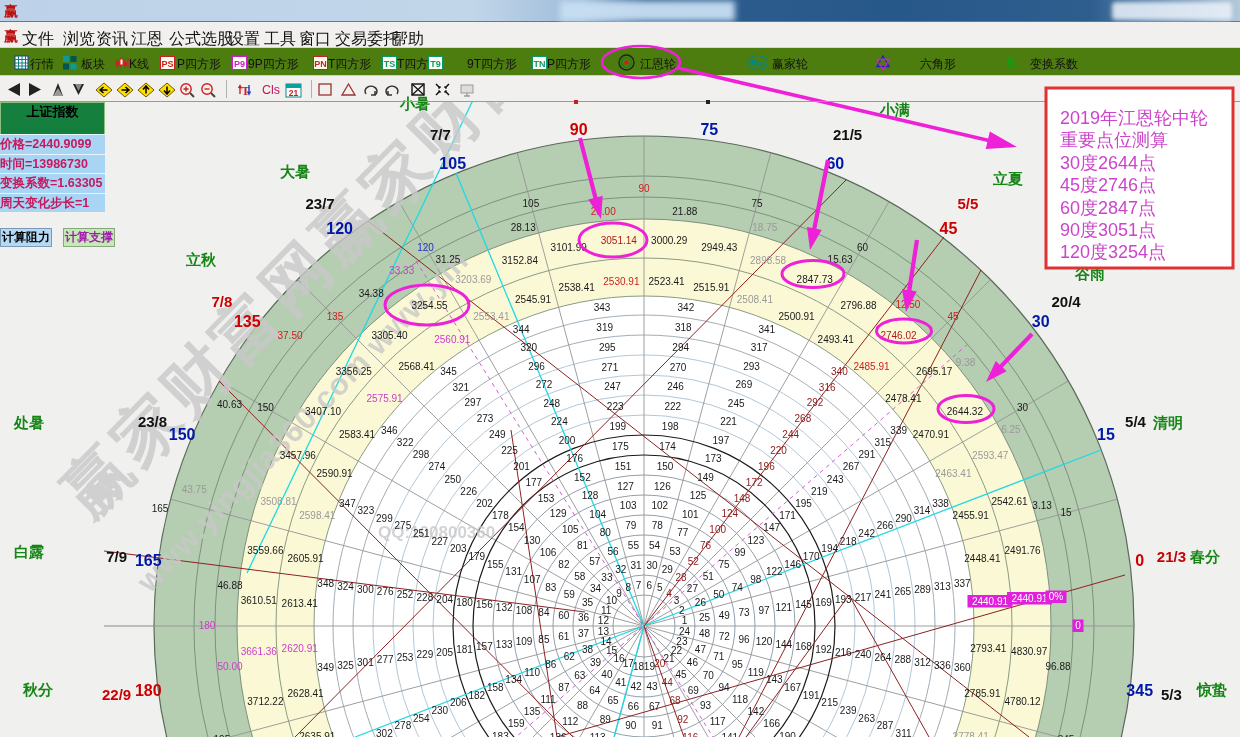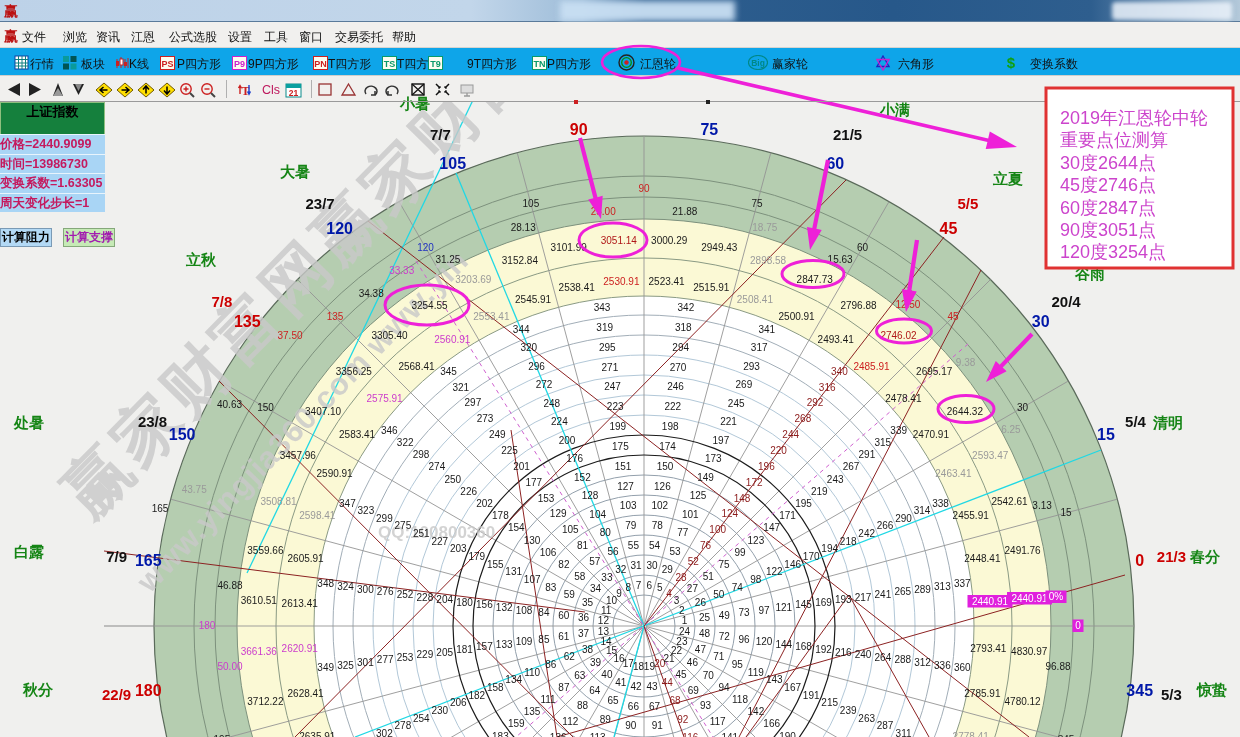--- a/index.html
+++ b/index.html
@@ -5,23 +5,23 @@
 html,body { width:1240px; height:737px; overflow:hidden; font-family:"Liberation Sans", sans-serif; }
 #page { position:relative; width:1240px; height:737px; background:#f0f0ee; }
 #titlebar { position:absolute; left:0; top:0; width:1240px; height:22px;
   background:linear-gradient(to right,#bdd2e8 0%,#c2d6ea 38%,#9dbcd8 47%,#2e5e8e 52%,#27588a 72%,#2e5e8e 88%,#7fa0bf 96%,#b4c9da 100%);
   border-bottom:1px solid #5a7a9a; }
 #titlebar .ttext { position:absolute; left:22px; top:4px; font-size:12px; color:#000; font-weight:bold; }
 #titlebar .tico { position:absolute; left:4px; top:3px; font-size:14px; color:#bb1111; font-weight:bold; }
 #titlebar .blob { position:absolute; right:8px; top:2px; width:120px; height:18px; background:rgba(235,242,250,0.85); border-radius:4px; filter:blur(2px); }
 #titlebar .blob2 { position:absolute; left:560px; top:1px; width:175px; height:20px; background:rgba(200,222,242,0.95); filter:blur(3px); }
 #menubar { position:absolute; left:0; top:22px; width:1240px; height:26px; background:#f1f0ee; border-bottom:1px solid #d6d4d0; }
-.mi { position:absolute; font-size:12px; color:#111; top:7px; }
+.mi { position:absolute; font-size:16px; color:#111; top:7px; }
 #menubar .logo { position:absolute; left:4px; top:6px; color:#bb1111; font-weight:bold; font-size:14px; }
-#toolbar2 { position:absolute; left:0; top:48px; width:1240px; height:28px; background:#0ea5e9; border-bottom:1px solid #d0cecb; white-space:nowrap; }
+#toolbar2 { position:absolute; left:0; top:48px; width:1240px; height:28px; background:#4d7c0f; border-bottom:1px solid #d0cecb; white-space:nowrap; }
 .ti { position:absolute; top:5px; }
 .tl { position:absolute; font-size:12px; color:#111; top:8px; }
 #toolbar3 { position:absolute; left:0; top:76px; width:1240px; height:26px; background:#f1f0ee; border-bottom:1px solid #a8a8a8; white-space:nowrap; }
 .t3i { position:absolute; top:4px; }
 .sep { position:absolute; width:1px; height:18px; background:#b0b0b0; top:4px; }
 #chart { position:absolute; left:0; top:102px; width:1240px; height:635px; }
 #panel { position:absolute; left:0; top:102px; width:105px; z-index:20; font-weight:bold; }
 #panel .hd { height:32px; background:#15803d; border:1px solid #8fbf7f; border-bottom:none; font-size:13px; color:#000; text-align:center; line-height:18px; }
 #panel .rw { height:19.5px; background:#a9d5f5; border-top:1px solid #e8f4fc; font-size:12.5px; color:#c41a5e; line-height:19px; white-space:nowrap; overflow:hidden; }
 #panel .btns { height:19px; margin-top:16px; }
@@ -94,21 +94,21 @@
       <span class="tl" style="left:640px">江恩轮</span>
       <span class="ti" style="left:748px"><svg width="20" height="15" viewBox="0 0 20 15" style="vertical-align:middle">
           <ellipse cx="10" cy="7.5" rx="9.5" ry="7" fill="none" stroke="#088" stroke-width="1.2"></ellipse>
           <text x="10" y="11" font-size="8.5" font-weight="bold" fill="#088" text-anchor="middle" font-family="Liberation Sans">Big</text>
         </svg></span>
       <span class="tl" style="left:772px">赢家轮</span>
       <span class="ti" style="left:875px"><svg width="16" height="16" viewBox="0 0 16 16" style="vertical-align:middle">
           <path d="M8 1L14.1 11.5H1.9z" fill="none" stroke="#2020c0" stroke-width="1.3"></path>
           <path d="M8 15L1.9 4.5h12.2z" fill="none" stroke="#cc20cc" stroke-width="1.3"></path>
         </svg></span>
-      <span class="tl" style="left:898px">六角形</span>
+      <span class="tl" style="left:920px">六角形</span>
       <span class="ti" style="left:1005px"><svg width="12" height="16" viewBox="0 0 12 16" style="vertical-align:middle">
           <text x="6" y="13" font-size="15" font-weight="bold" fill="#10a010" text-anchor="middle" font-family="Liberation Sans">$</text>
         </svg></span>
       <span class="tl" style="left:1030px">变换系数</span>
     </div>
 <div id="toolbar3">
       <span class="t3i" style="left:6px"><svg width="17" height="15" viewBox="0 0 17 15" style="vertical-align:middle">
           <polygon points="14,1 14,14 2,7.5" fill="#222"></polygon>
         </svg></span>
       <span class="t3i" style="left:26px"><svg width="17" height="15" viewBox="0 0 17 15" style="vertical-align:middle">

